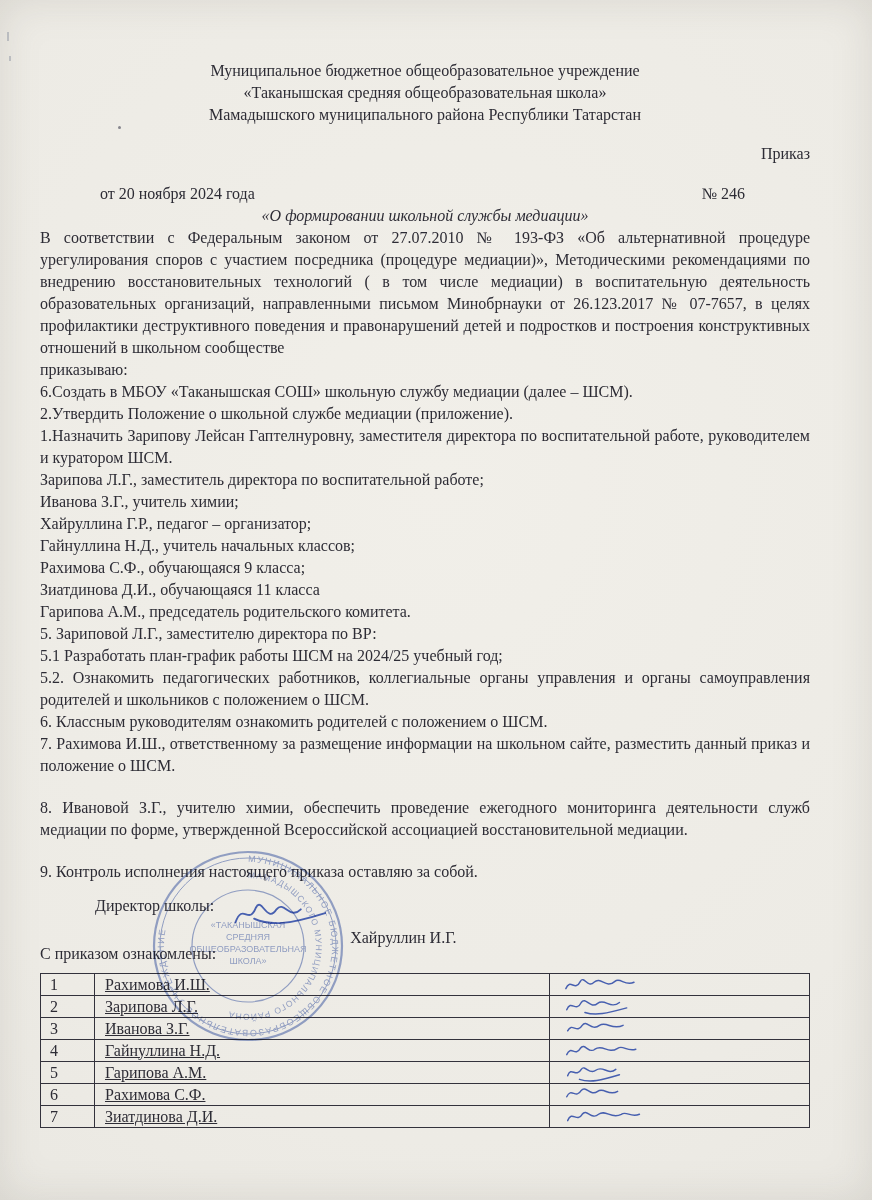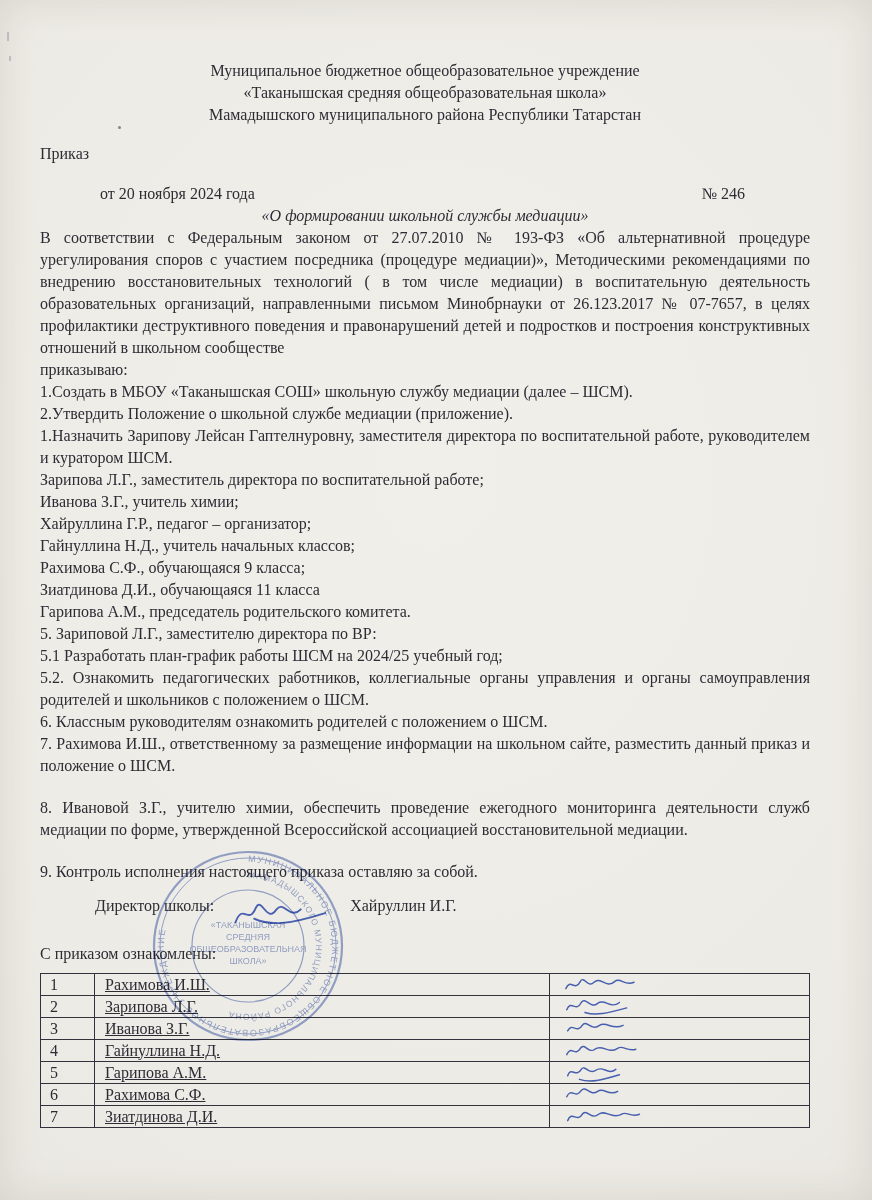--- a/index.html
+++ b/index.html
@@ -10,29 +10,29 @@
     box-sizing:border-box;
     padding:60px 62px 0 40px;
     background:radial-gradient(120% 100% at 50% 40%, #f1efe9 0%, #edebe5 55%, #e6e4de 100%);
     box-shadow:inset 0 0 40px rgba(120,115,105,.18);
     font-family:"Liberation Serif","DejaVu Serif",serif;
     color:#2d2c35;
     font-size:16px;
     overflow:hidden;
   }
   .letterhead{ text-align:center; line-height:22px; }
-  .doc-title{ text-align:left; margin-top:17px; line-height:22px; }
+  .doc-title{ text-align:right; margin-top:17px; line-height:22px; }
   .date-row{ display:flex; justify-content:space-between; margin-top:18px; line-height:22px; padding-left:60px; padding-right:65px; }
   .subject{ text-align:center; line-height:22px;font-style:italic; }
   .preamble{ margin:0; text-align:justify; line-height:22px; }
   .order-word{ line-height:22px; }
   .item{ margin:0; line-height:22px; text-align:justify; }
   .gap{ margin-top:20px; }
   .sig-row{ margin-top:14px; height:34px; display:flex; align-items:flex-start; padding-left:55px; }
-  .sig-row .sig-name{ margin-left:10px; }
+  .sig-row .sig-name{ margin-left:10px;margin-top:32px; }
   .sig-row svg{ margin-left:14px; flex:none; }
   .ack-label{ margin-top:12px; line-height:22px; }
   .ack-table{ width:100%; margin-top:8px; border-collapse:collapse; }
   .ack-table td{ border:1.5px solid #33323c; height:21px; padding:0; vertical-align:middle; }
   .ack-table .c-num{ width:44px; padding-left:9px; }
   .ack-table .c-name{ width:444px; padding-left:10px;text-decoration:underline; }
   .ack-table .c-sign{ padding-left:10px; }
   .scribble{ display:block; }
   .scribble path{ fill:none; stroke:#2946a6; stroke-width:1.6; stroke-linecap:round; opacity:.85; }
   .dir-scribble path{ stroke-width:2; }
@@ -67,21 +67,21 @@
     <span>от 20 ноября 2024 года</span>
     <span>№ 246</span>
   </div>
 
   <div class="subject">«О формировании школьной службы медиации»</div>
 
   <p class="preamble">В соответствии с Федеральным законом от 27.07.2010 № 193-ФЗ «Об альтернативной процедуре урегулирования споров с участием посредника (процедуре медиации)», Методическими рекомендациями по внедрению восстановительных технологий ( в том числе медиации) в воспитательную деятельность образовательных организаций, направленными письмом Минобрнауки от 26.123.2017 № 07-7657, в целях профилактики деструктивного поведения и правонарушений детей и подростков и построения конструктивных отношений в школьном сообществе</p>
 
   <div class="order-word">приказываю:</div>
 
-  <p class="item">1.Создать в МБОУ «Таканышская СОШ» школьную службу медиации (далее – ШСМ).</p>
+  <p class="item">6.Создать в МБОУ «Таканышская СОШ» школьную службу медиации (далее – ШСМ).</p>
   <p class="item">2.Утвердить Положение о школьной службе медиации (приложение).</p>
   <p class="item">1.Назначить Зарипову Лейсан Гаптелнуровну, заместителя директора по воспитательной работе, руководителем и куратором ШСМ.</p>
   <p class="item">Зарипова Л.Г., заместитель директора по воспитательной работе;</p>
   <p class="item">Иванова З.Г., учитель химии;</p>
   <p class="item">Хайруллина Г.Р.,  педагог – организатор;</p>
   <p class="item">Гайнуллина Н.Д., учитель начальных классов;</p>
   <p class="item">Рахимова С.Ф., обучающаяся  9 класса;</p>
   <p class="item">Зиатдинова Д.И., обучающаяся 11 класса</p>
   <p class="item">Гарипова А.М., председатель родительского комитета.</p>
   <p class="item">5. Зариповой Л.Г.,  заместителю директора по ВР:</p>

